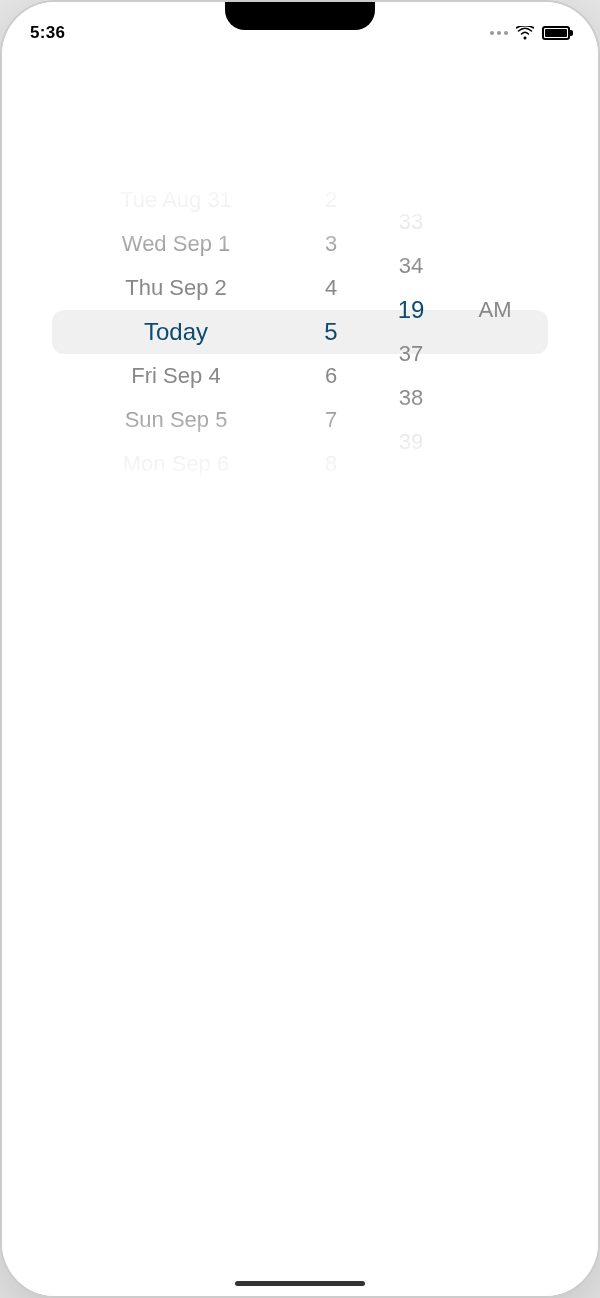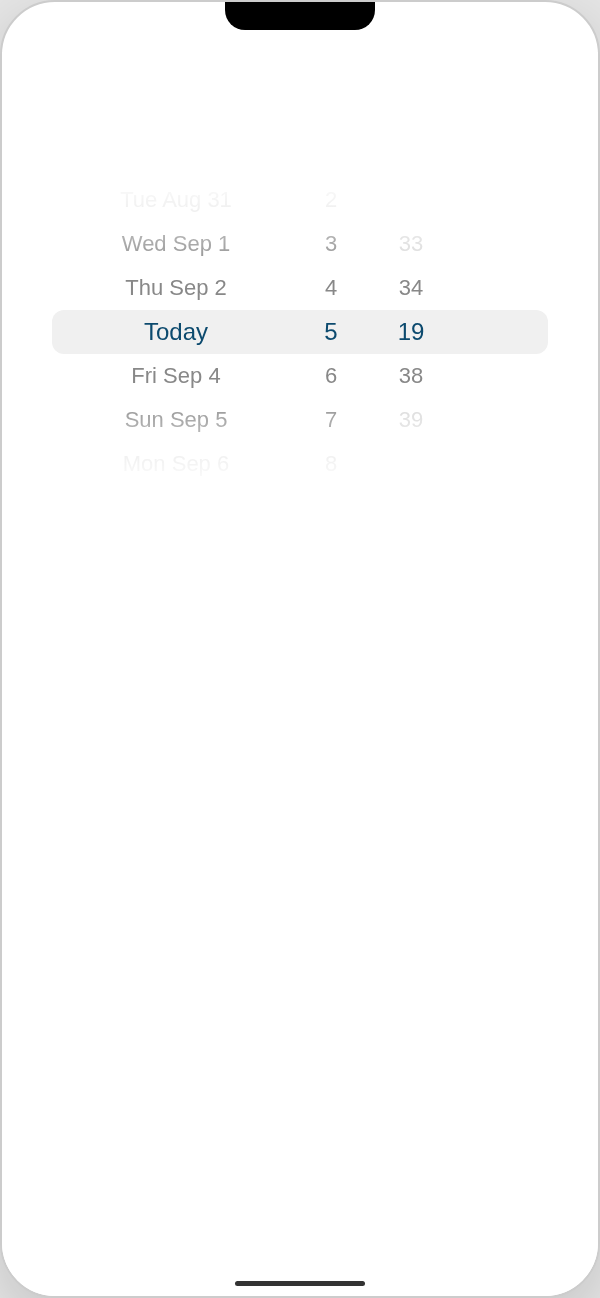--- a/index.html
+++ b/index.html
@@ -255,20 +255,42 @@
       pointer-events: none;
     }
   </style>
 </head>
 <body>
 
 <div class="phone-frame">
 
   <div class="notch"></div>
 
+  <div class="status-bar">
+    <span class="status-time">5:36</span>
+    <div class="status-icons">
+
+      <div class="signal-dots">
+        <span style="width:4px;height:4px;border-radius:50%;background:#999"></span>
+        <span style="width:4px;height:4px;border-radius:50%;background:#999"></span>
+        <span style="width:4px;height:4px;border-radius:50%;background:#999"></span>
+      </div>
+
+      <svg width="18" height="14" viewBox="0 0 18 14">
+        <path d="M9 10.5 C 9.8 10.5 10.5 11.2 10.5 12 C 10.5 12.8 9.8 13.5 9 13.5 C 8.2 13.5 7.5 12.8 7.5 12 C 7.5 11.2 8.2 10.5 9 10.5Z" fill="#000"></path>
+        <path d="M5.5 8 C 6.8 6.8 8.3 6.2 9 6.2 C 9.7 6.2 11.2 6.8 12.5 8" stroke="#000" stroke-width="1.5" fill="none" stroke-linecap="round"></path>
+        <path d="M2.5 5 C 4.5 3.2 6.6 2.2 9 2.2 C 11.4 2.2 13.5 3.2 15.5 5" stroke="#000" stroke-width="1.5" fill="none" stroke-linecap="round"></path>
+        <path d="M0 2 C 2.5 0.4 5.6 -0.2 9 -0.2 C 12.4 -0.2 15.5 0.4 18 2" stroke="#000" stroke-width="1.5" fill="none" stroke-linecap="round"></path>
+      </svg>
+
+      <div class="battery-icon">
+        <div class="battery-fill"></div>
+      </div>
+    </div>
+  </div>
 
   <div class="main-content">
 
     <div class="picker-container">
 
       <div class="selection-highlight"></div>
 
       <div class="fade-top"></div>
 
       <div class="picker-wheel">
@@ -325,35 +347,41 @@
           <div class="picker-row">
             <span class="picker-cell far">33</span>
           </div>
           <div class="picker-row">
             <span class="picker-cell near">34</span>
           </div>
           <div class="picker-row">
             <span class="picker-cell selected">19</span>
           </div>
           <div class="picker-row">
+            <span class="picker-cell near">37</span>
+          </div>
+          <div class="picker-row">
             <span class="picker-cell near">38</span>
           </div>
           <div class="picker-row">
             <span class="picker-cell far">39</span>
           </div>
         </div>
 
         <div class="picker-column ampm-col">
           <div class="picker-row">
             <span class="picker-cell far"></span>
           </div>
           <div class="picker-row">
             <span class="picker-cell near"></span>
           </div>
           <div class="picker-row">
+            <span class="picker-cell near">AM</span>
+          </div>
+          <div class="picker-row">
             <span class="picker-cell near"></span>
           </div>
           <div class="picker-row">
             <span class="picker-cell near"></span>
           </div>
           <div class="picker-row">
             <span class="picker-cell far"></span>
           </div>
         </div>
 

